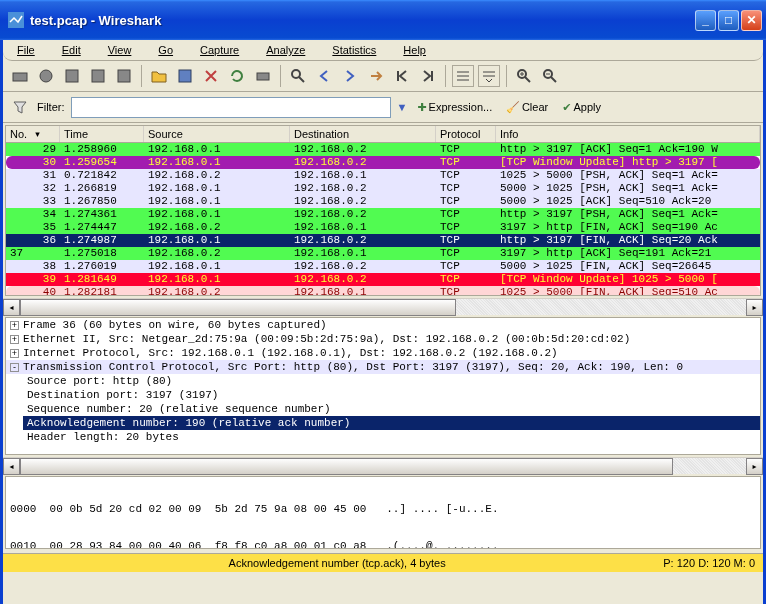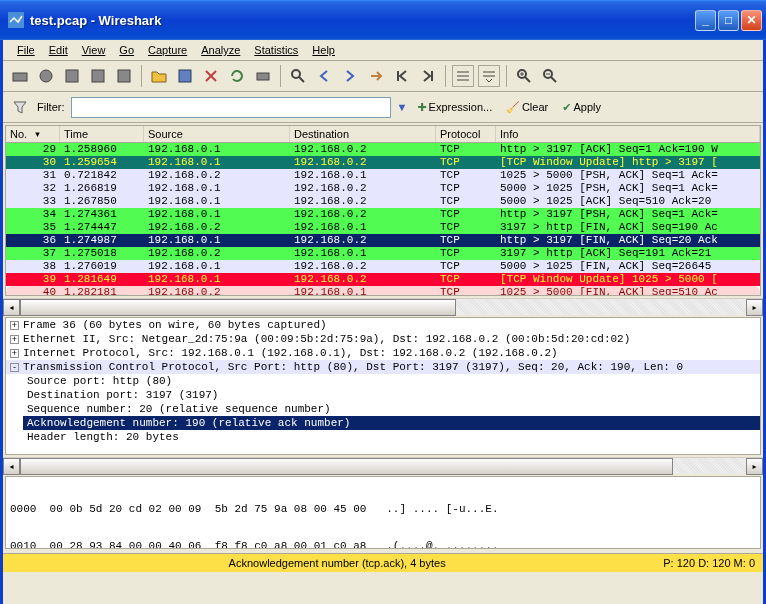--- a/index.html
+++ b/index.html
@@ -6,42 +6,42 @@
 body { font-family: Tahoma, sans-serif; font-size: 11px; background: #ece9d8; width: 766px; height: 604px; overflow: hidden; }
 .titlebar { background: linear-gradient(to bottom, #3a8cff 0%, #2668e1 5%, #0a3fd0 50%, #084bd0 95%, #2668e1 100%); height: 40px; display: flex; align-items: center; padding: 0 4px; color: white; }
 .app-icon { width: 16px; height: 16px; margin: 0 4px; }
 .title-text { flex: 1; font-weight: bold; font-size: 13px; text-shadow: 1px 1px 1px rgba(0,0,0,0.5); padding-left: 2px; }
 .title-buttons { display: flex; gap: 2px; }
 .title-btn { width: 21px; height: 21px; border-radius: 3px; border: 1px solid rgba(255,255,255,0.6); display: flex; align-items: center; justify-content: center; font-weight: bold; color: white; font-size: 12px; }
 .title-min { background: linear-gradient(to bottom, #5a9ffe, #1e5dbe); }
 .title-max { background: linear-gradient(to bottom, #5a9ffe, #1e5dbe); }
 .title-close { background: linear-gradient(to bottom, #f89078, #d4401a); }
 .content-border { border: 3px solid #0a3fd0; border-top: none; height: 574px; background: #ece9d8; }
-.menubar { background: #ece9d8; padding: 2px 8px; display: flex; gap: 2px; border-bottom: 1px solid #aca899; }
+.menubar { background: #ece9d8; padding: 2px 8px; display: flex; gap: 15px; border-bottom: 1px solid #aca899; border-radius: 9px; }
 .menu-item { padding: 2px 6px; text-decoration: underline; text-decoration-color: #000; }
 .toolbar { background: #ece9d8; padding: 4px 6px; display: flex; gap: 4px; align-items: center; border-bottom: 1px solid #aca899; flex-wrap: nowrap; }
 .toolbar-btn { width: 22px; height: 22px; display: flex; align-items: center; justify-content: center; border: none; background: transparent; }
 .sep { width: 1px; height: 22px; background: #aca899; margin: 0 2px; }
 .filterbar { background: #ece9d8; padding: 4px 6px; display: flex; gap: 6px; align-items: center; border-bottom: 1px solid #aca899; }
 .filter-input { flex: 1; max-width: 320px; border: 1px solid #7f9db9; background: white; height: 21px; padding: 0 4px; }
 .filter-btn { display: flex; align-items: center; gap: 2px; padding: 2px 4px; }
 .packets-container { background: white; border: 1px solid #aca899; margin: 2px; height: 171px; overflow: hidden; }
 .packet-header { display: flex; background: #ece9d8; border-bottom: 1px solid #aca899; }
 .packet-header > div { padding: 2px 4px; border-right: 1px solid #d4d0c8; font-size: 11px; }
 .col-no { width: 54px; }
 .col-time { width: 84px; }
 .col-src { width: 146px; }
 .col-dst { width: 146px; }
 .col-proto { width: 60px; }
 .col-info { flex: 1; }
 .packet-rows { font-family: 'Courier New', monospace; font-size: 11px; overflow: hidden; }
 .packet-row { display: flex; height: 13px; white-space: nowrap; }
 .packet-row > div { padding: 0 4px; overflow: hidden; }
 .row-green { background: #51fb51; }
-.row-redtop { background: #0f766e; color: #ffff33; }
+.row-redtop { background: #a21caf; color: #ffff33; border-radius: 6px; }
 .row-lavender { background: #e7e6ff; }
 .row-selected { background: #0a246a; color: white; }
 .row-red2 { background: #ff0033; color: #ffff33; }
 .row-pink { background: #ffd6d6; color: #8b0000; border-radius: 6px; }
 .hscroll { height: 17px; background: #ece9d8; display: flex; border-top: 1px solid #d4d0c8; }
 .scroll-btn { width: 17px; height: 17px; background: linear-gradient(to bottom, #fefefe, #d4d0c8); border: 1px solid #848284; display: flex; align-items: center; justify-content: center; font-size: 8px; }
 .scroll-track { flex: 1; background: repeating-linear-gradient(45deg, #e4e4e4, #e4e4e4 1px, #f0f0f0 1px, #f0f0f0 2px); position: relative; }
 .scroll-thumb { position: absolute; left: 0; top: 0; height: 17px; width: 60%; background: linear-gradient(to bottom, #fefefe, #d4d0c8); border: 1px solid #848284; }
 .details-pane { background: white; border: 1px solid #aca899; margin: 2px; height: 138px; font-family: 'Courier New', monospace; font-size: 11px; overflow: hidden; }
 .tree-line { padding: 1px 4px; white-space: nowrap; display: flex; align-items: center; }
@@ -293,21 +293,21 @@
         </div>
         <div class="packet-row row-selected">
           <div class="col-no" style="text-align:right">36</div>
           <div class="col-time">1.274987</div>
           <div class="col-src">192.168.0.1</div>
           <div class="col-dst">192.168.0.2</div>
           <div class="col-proto">TCP</div>
           <div class="col-info">http &gt; 3197  [FIN, ACK] Seq=20 Ack</div>
         </div>
         <div class="packet-row row-green">
-          <div class="col-no" style="text-align:right">37</div>
+          <div class="col-no" style="">37</div>
           <div class="col-time">1.275018</div>
           <div class="col-src">192.168.0.2</div>
           <div class="col-dst">192.168.0.1</div>
           <div class="col-proto">TCP</div>
           <div class="col-info">3197 &gt; http  [ACK] Seq=191 Ack=21</div>
         </div>
         <div class="packet-row row-lavender">
           <div class="col-no" style="text-align:right">38</div>
           <div class="col-time">1.276019</div>
           <div class="col-src">192.168.0.1</div>

